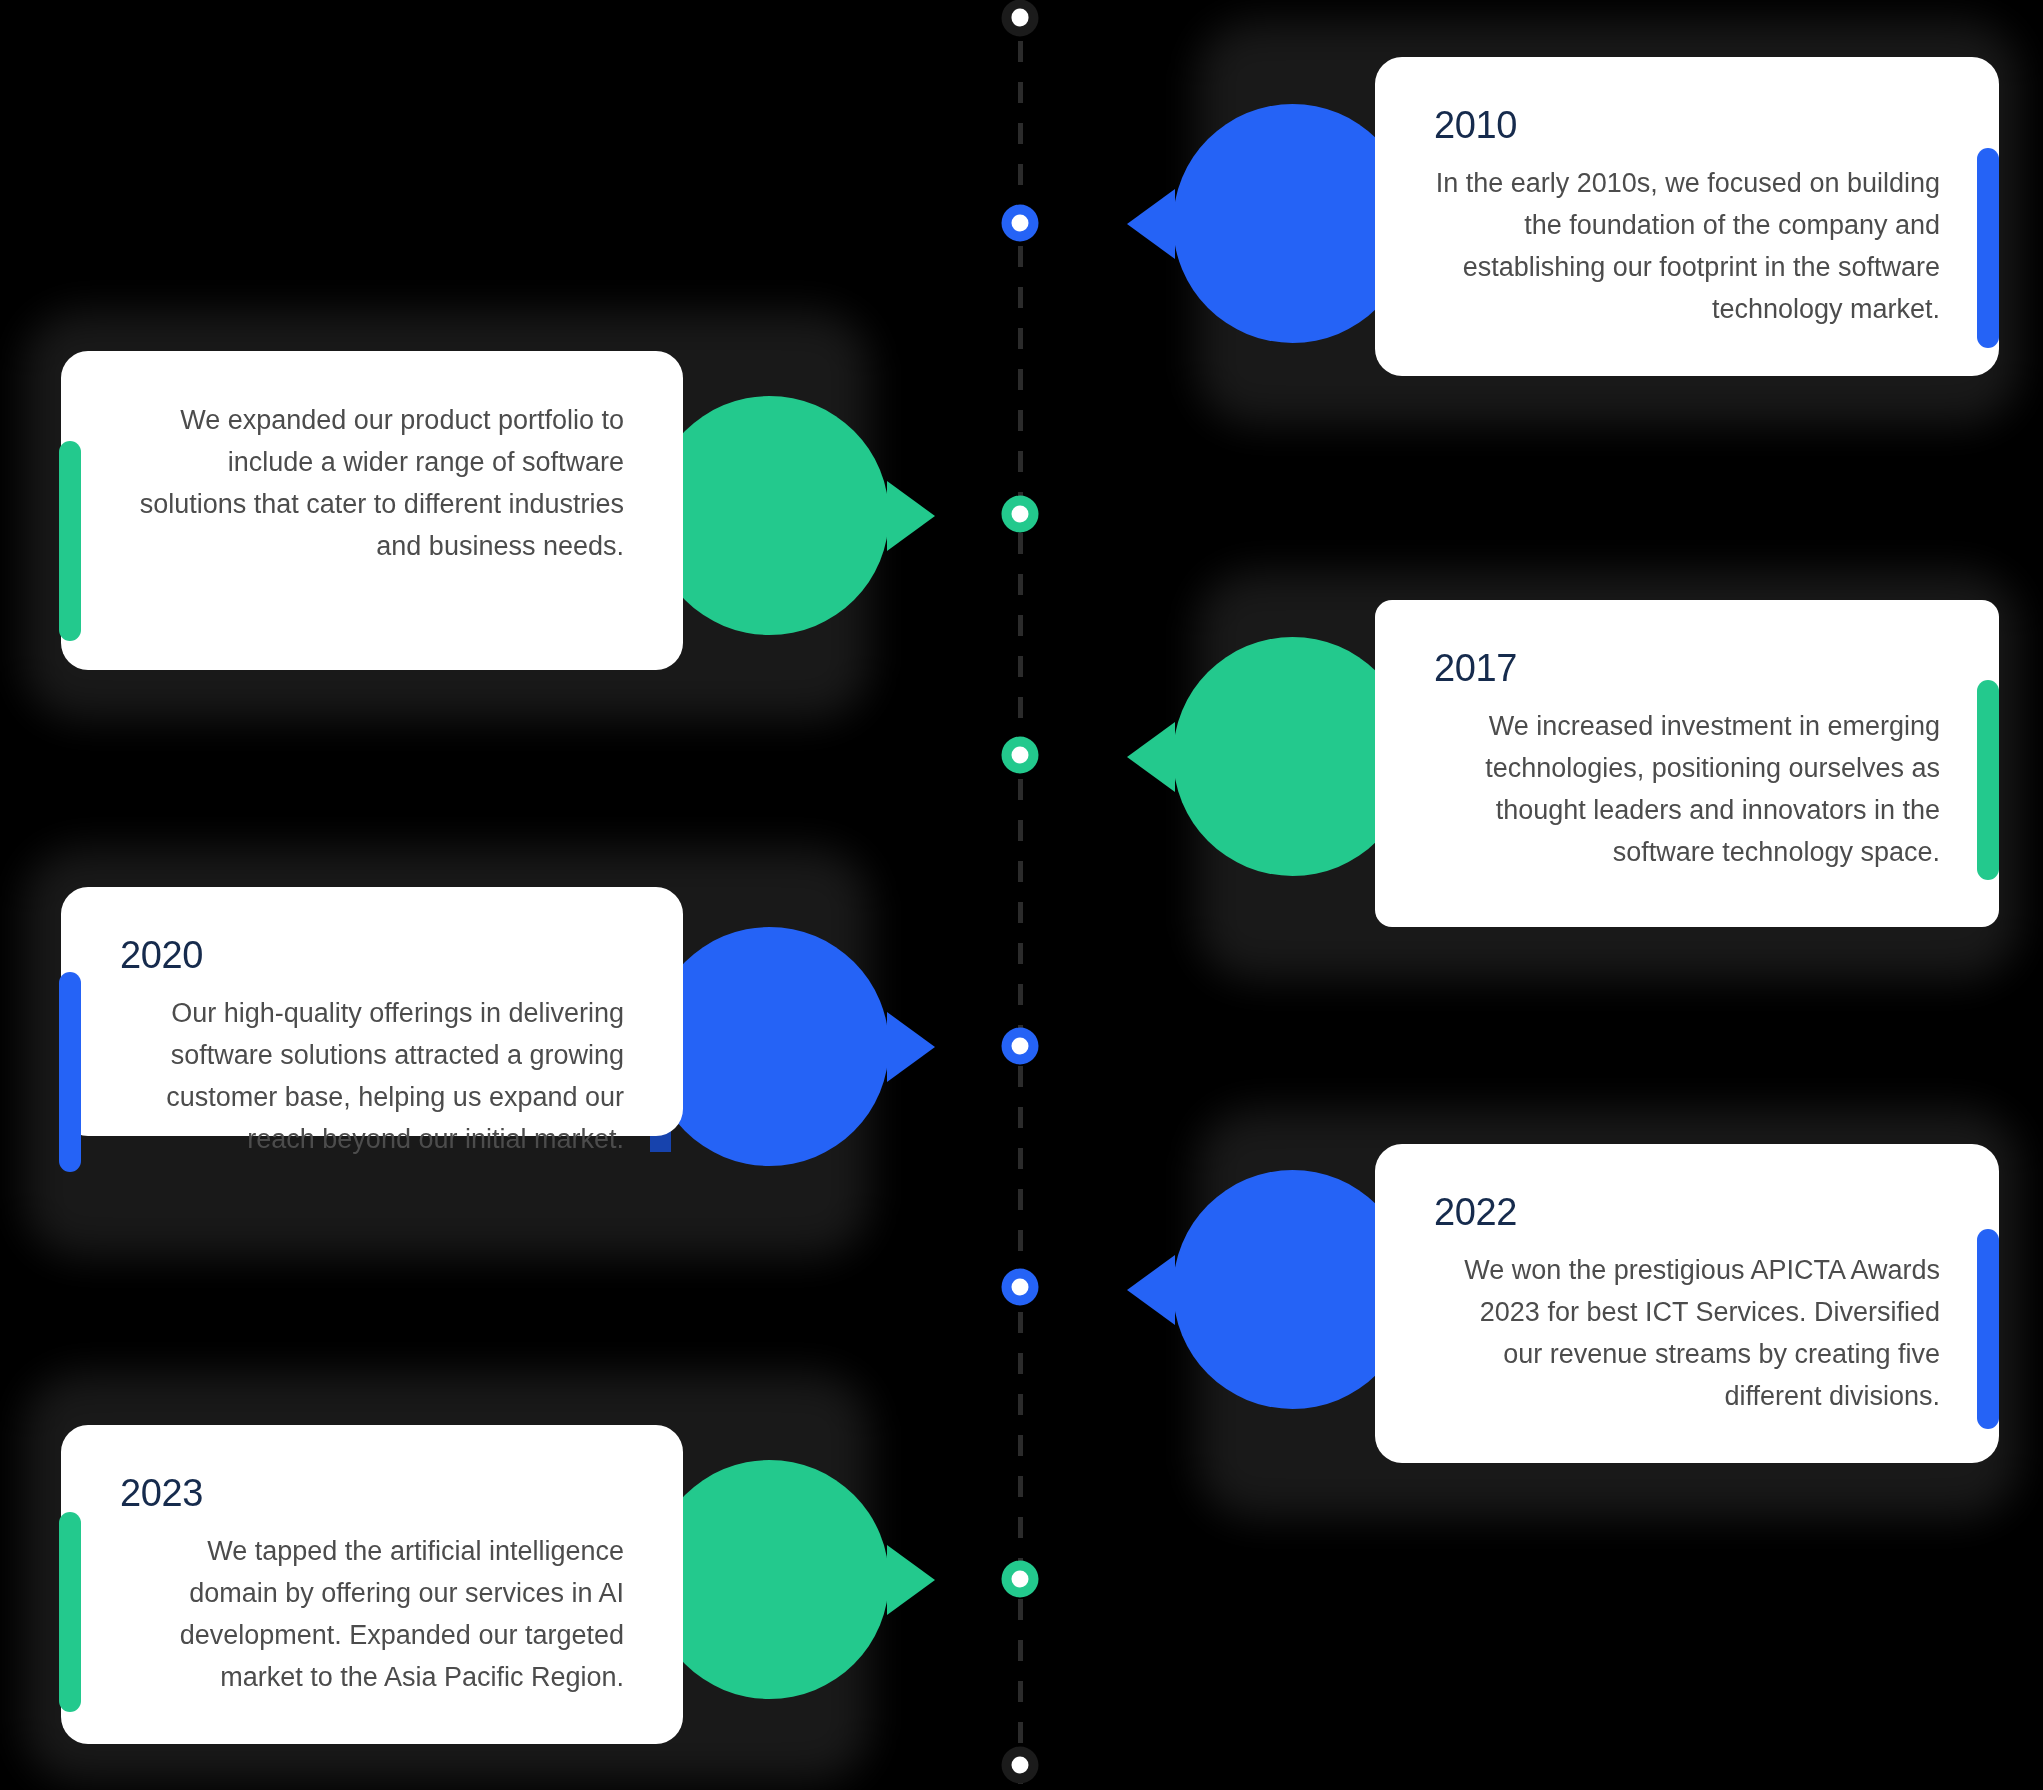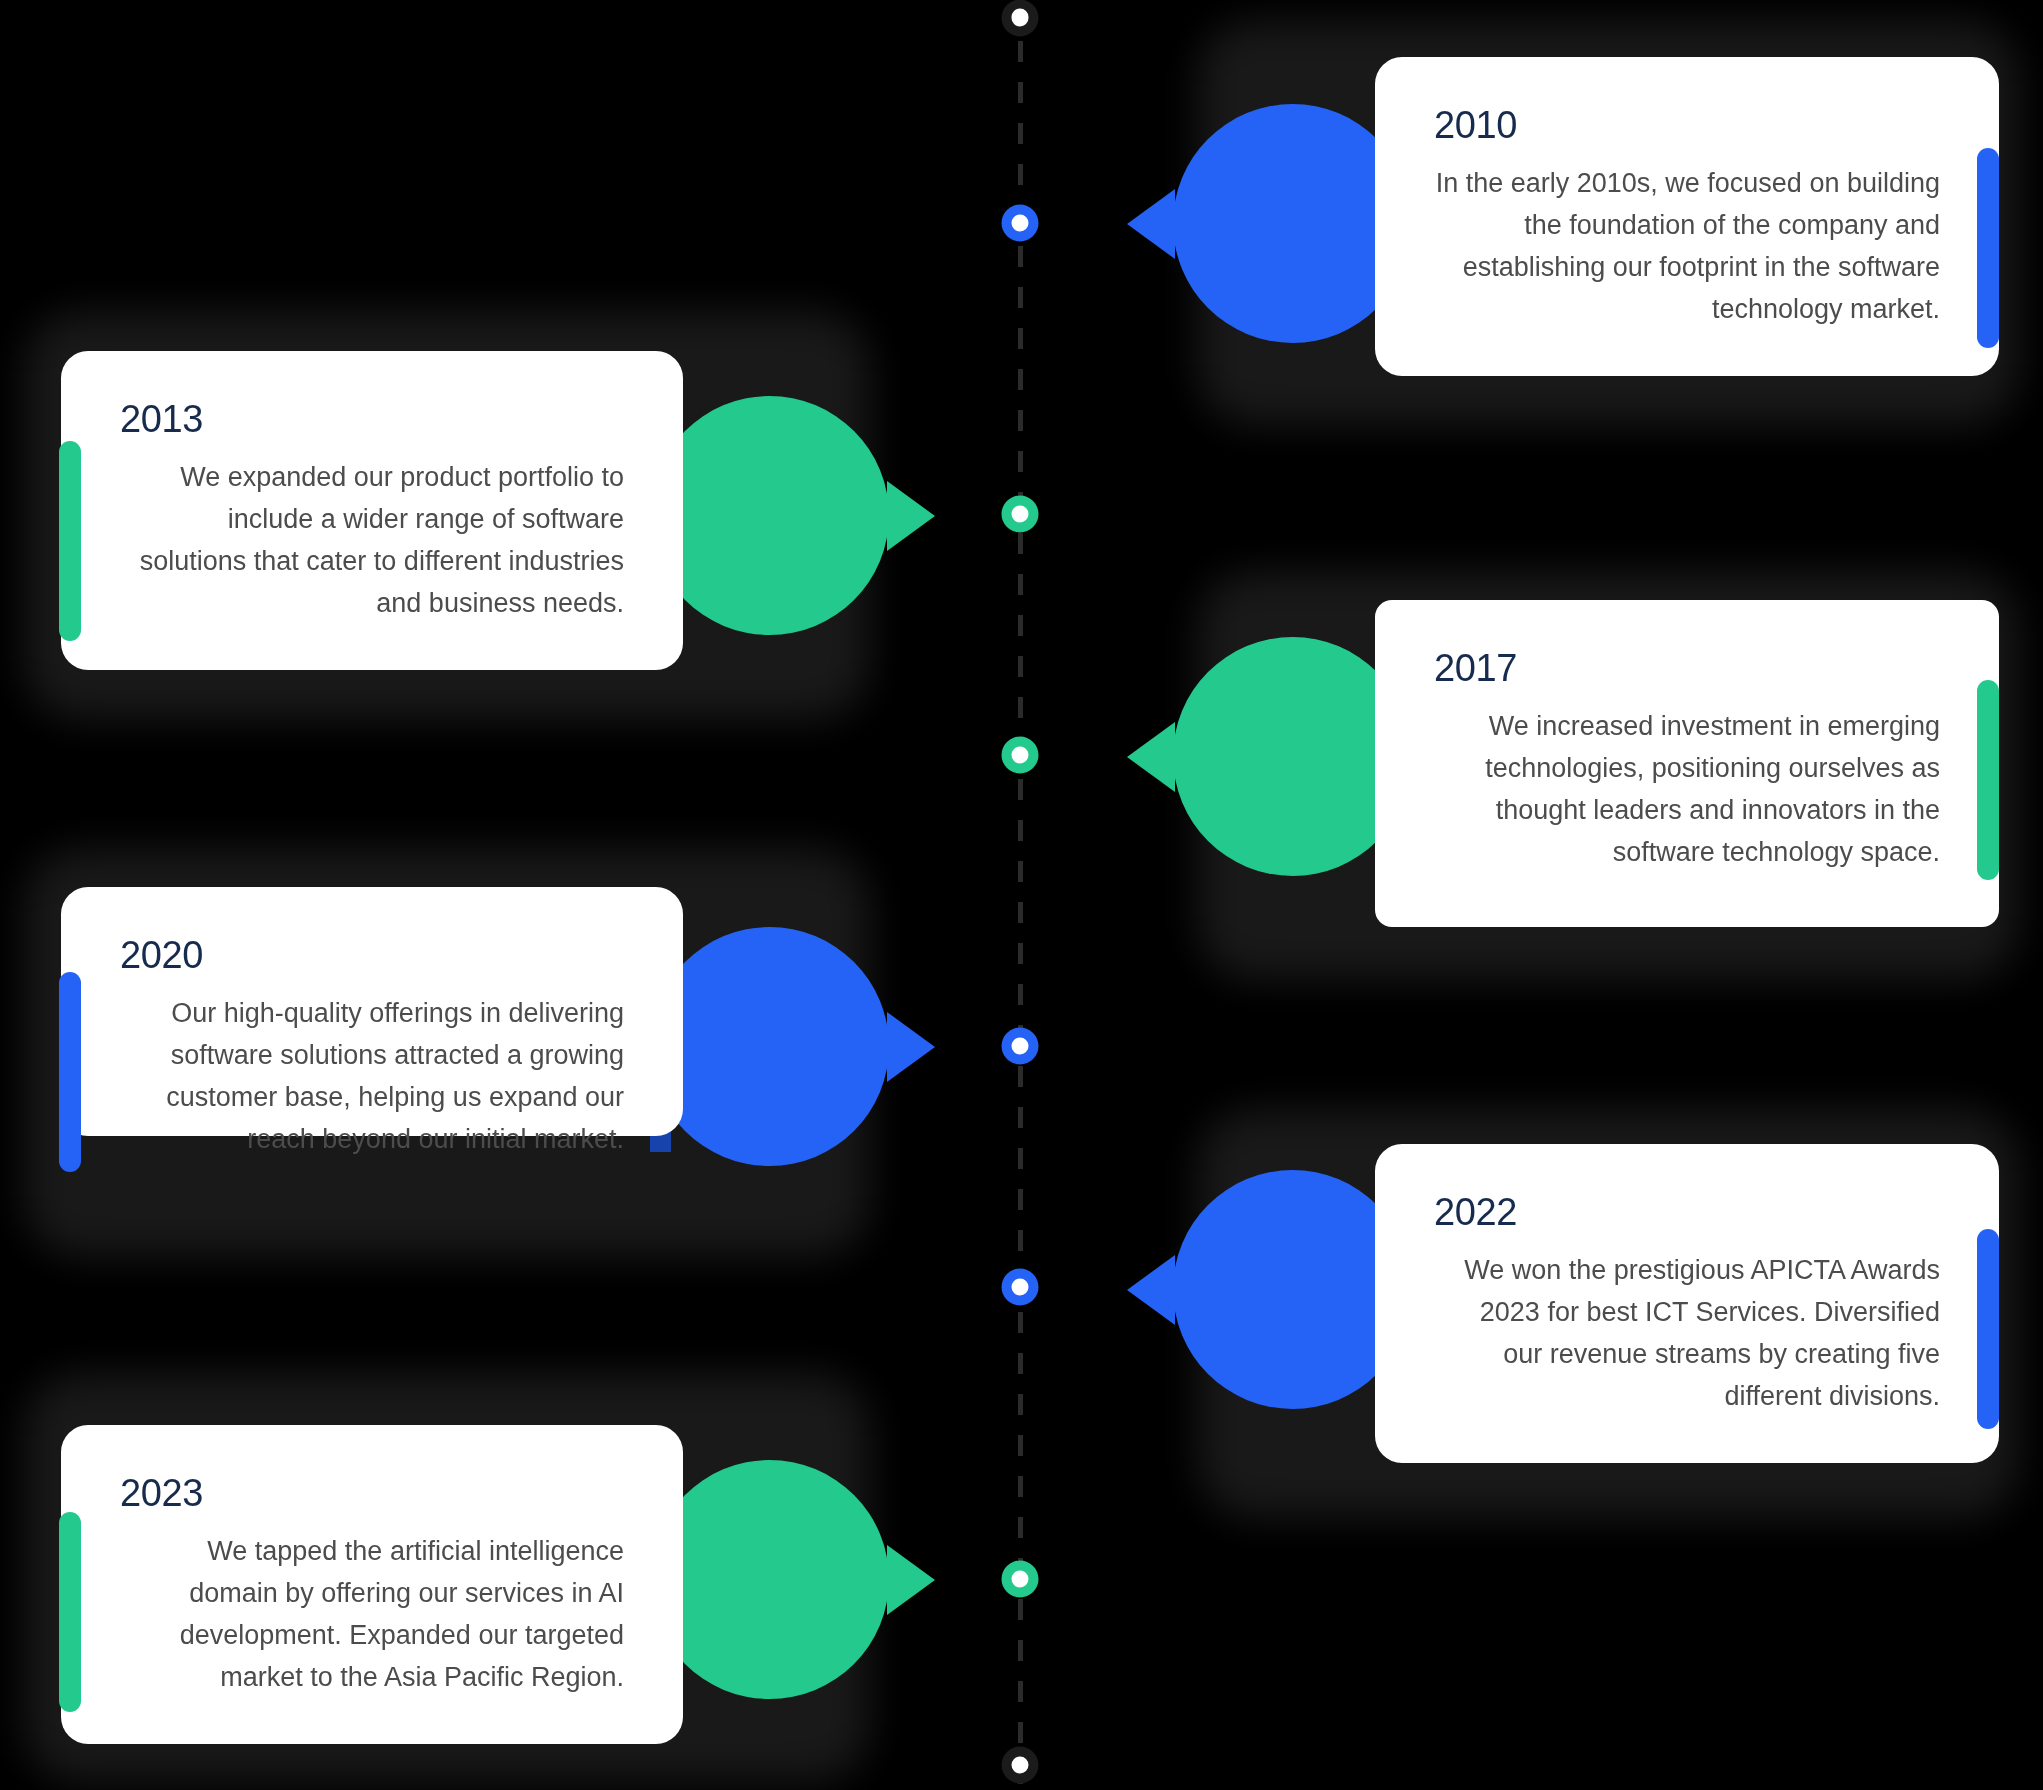--- a/index.html
+++ b/index.html
@@ -204,21 +204,20 @@
 </div>
 
 <div class="tl-glow" style="left:24px; top:311px; width:846px; height:409px;"></div>
 <div class="tl-item side-left">
   <div class="tl-wedge wedge-green" style="left:650px; top:396px;">
     <div class="wedge-circle"></div>
     <div class="wedge-tip"></div>
     <div class="wedge-shade"></div>
   </div>
   <div class="tl-card" style="left:61px; top:351px; width:622px; height:319px;">
-    <div class="card-year">2013</div>
     <div class="card-body">We expanded our product portfolio to include a wider range of software solutions that cater to different industries and business needs.</div>
   </div>
   <div class="card-accent accent-green" style="left:59px; top:441px; height:200px;"></div>
 </div>
 
 <div class="tl-glow" style="left:1197px; top:571px; width:822px; height:409px;"></div>
 <div class="tl-item side-right">
   <div class="tl-wedge wedge-green" style="left:1173px; top:637px;">
     <div class="wedge-circle"></div>
     <div class="wedge-tip"></div>

